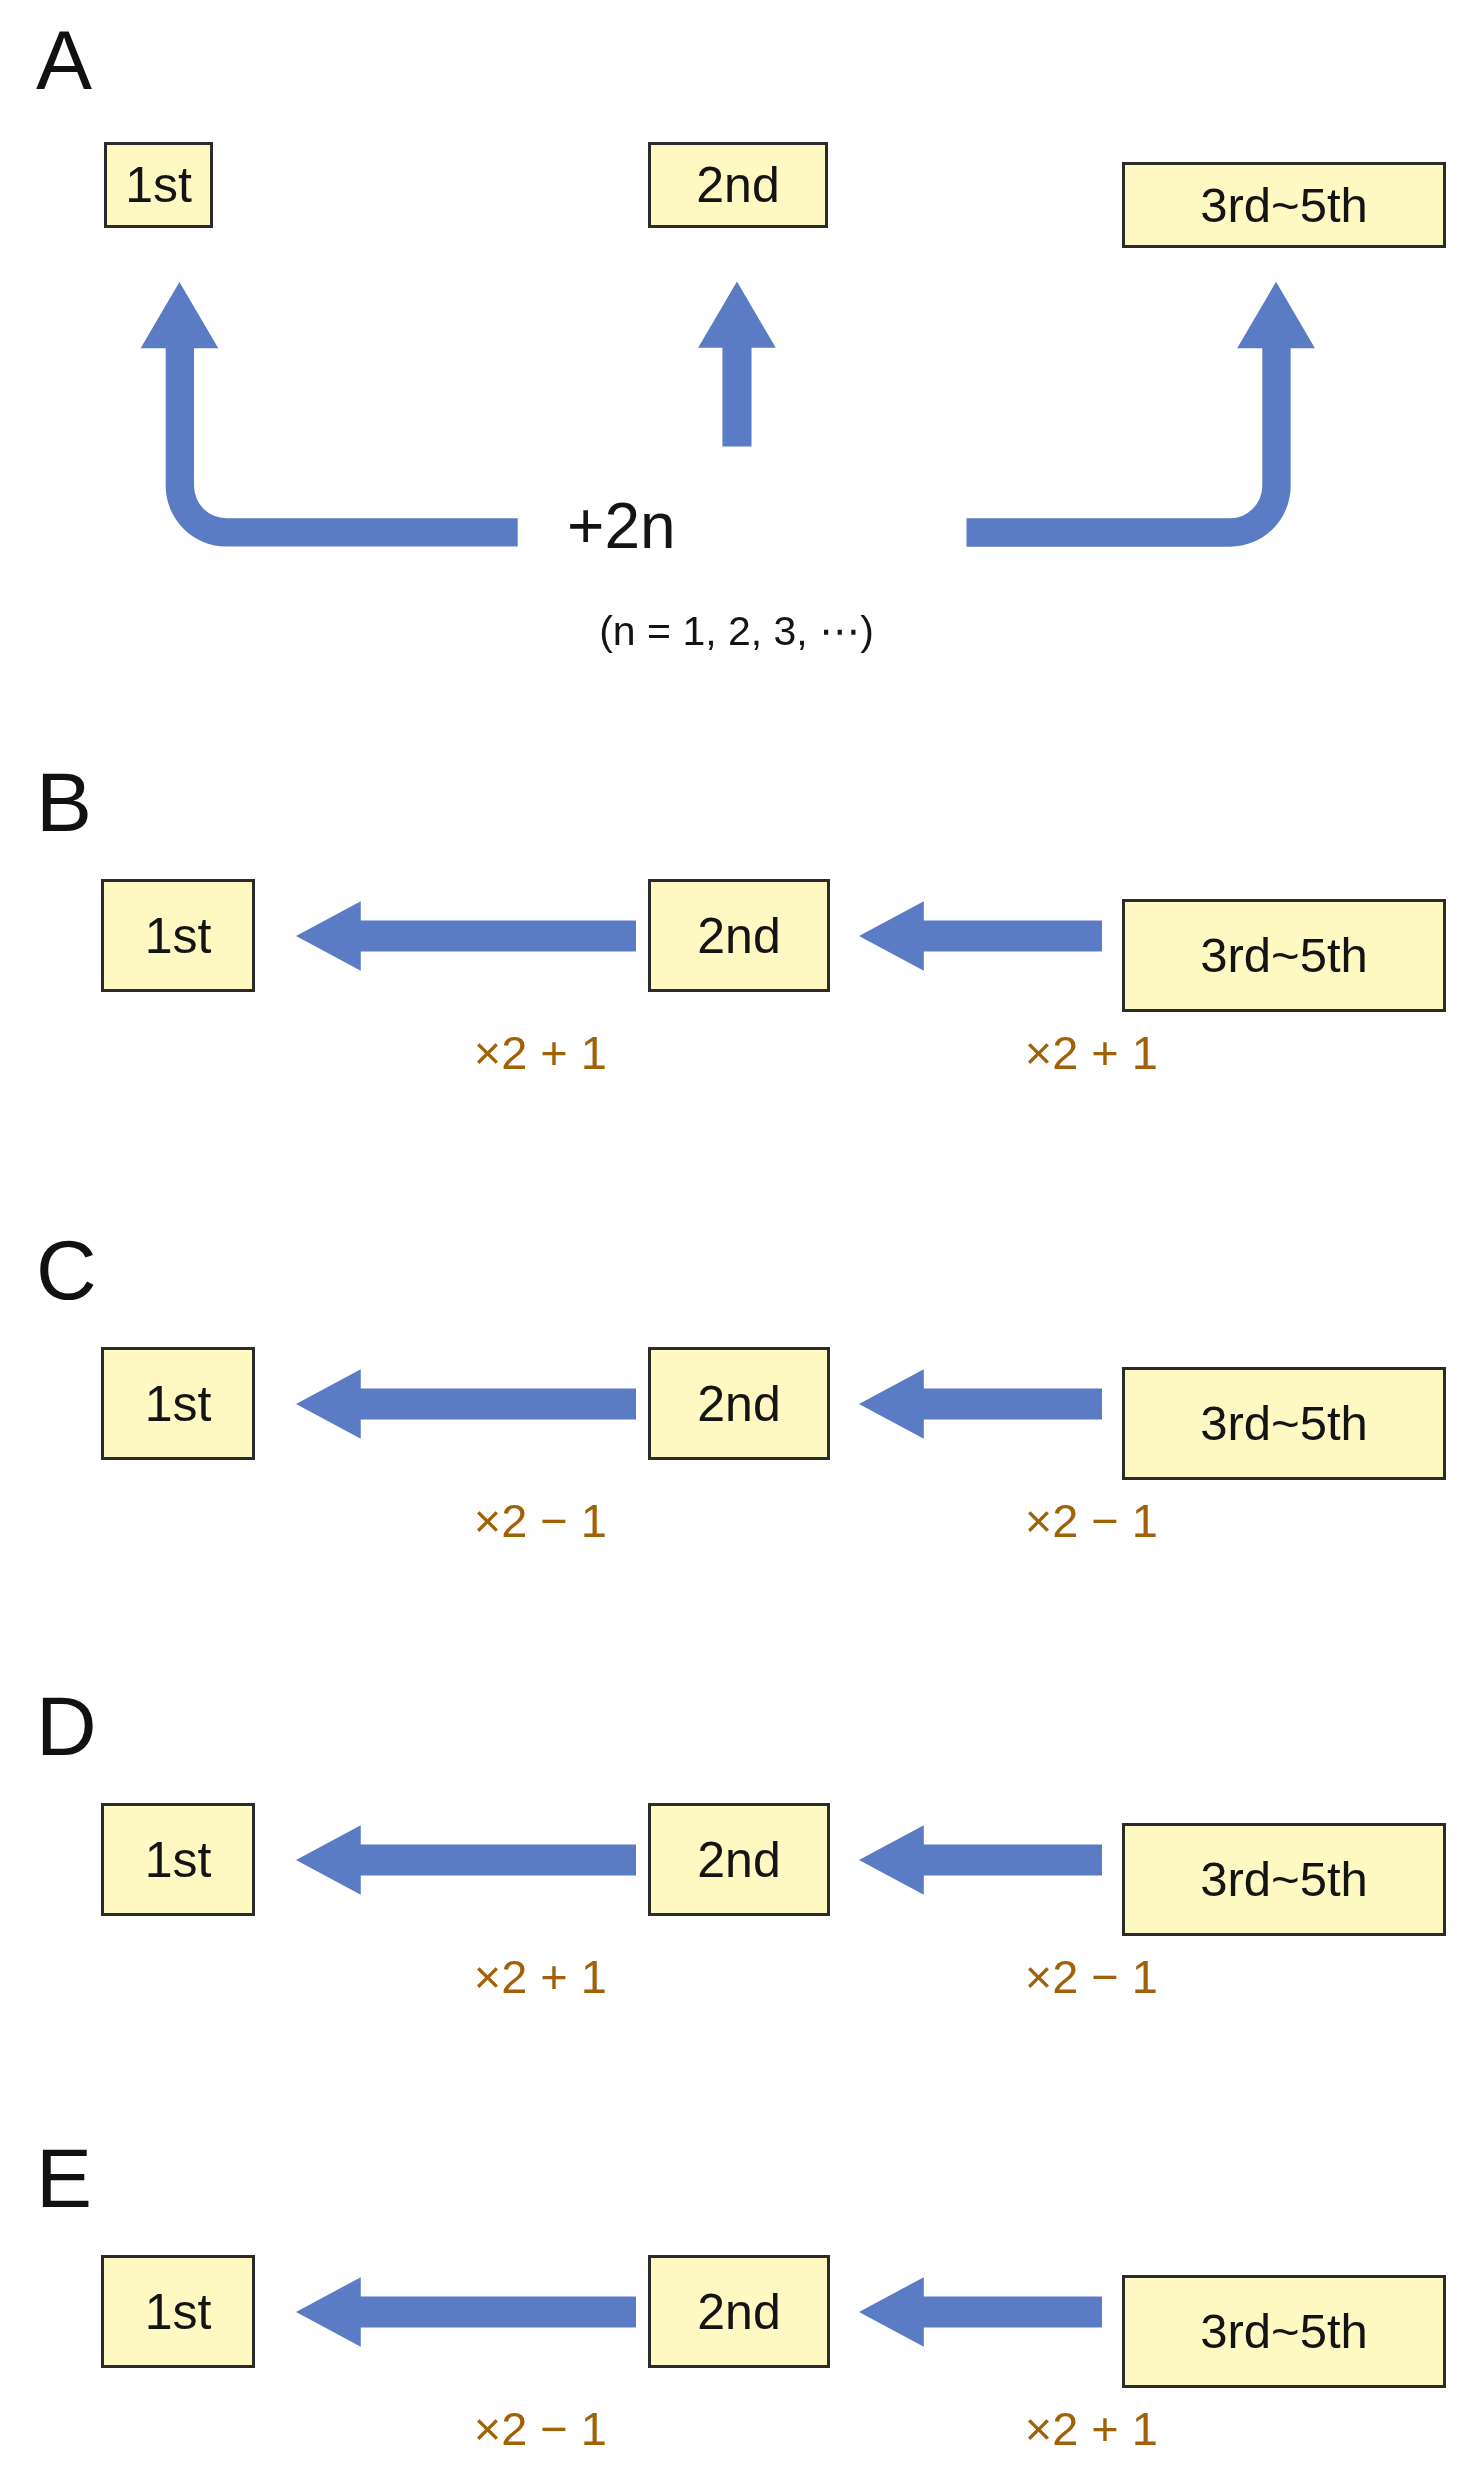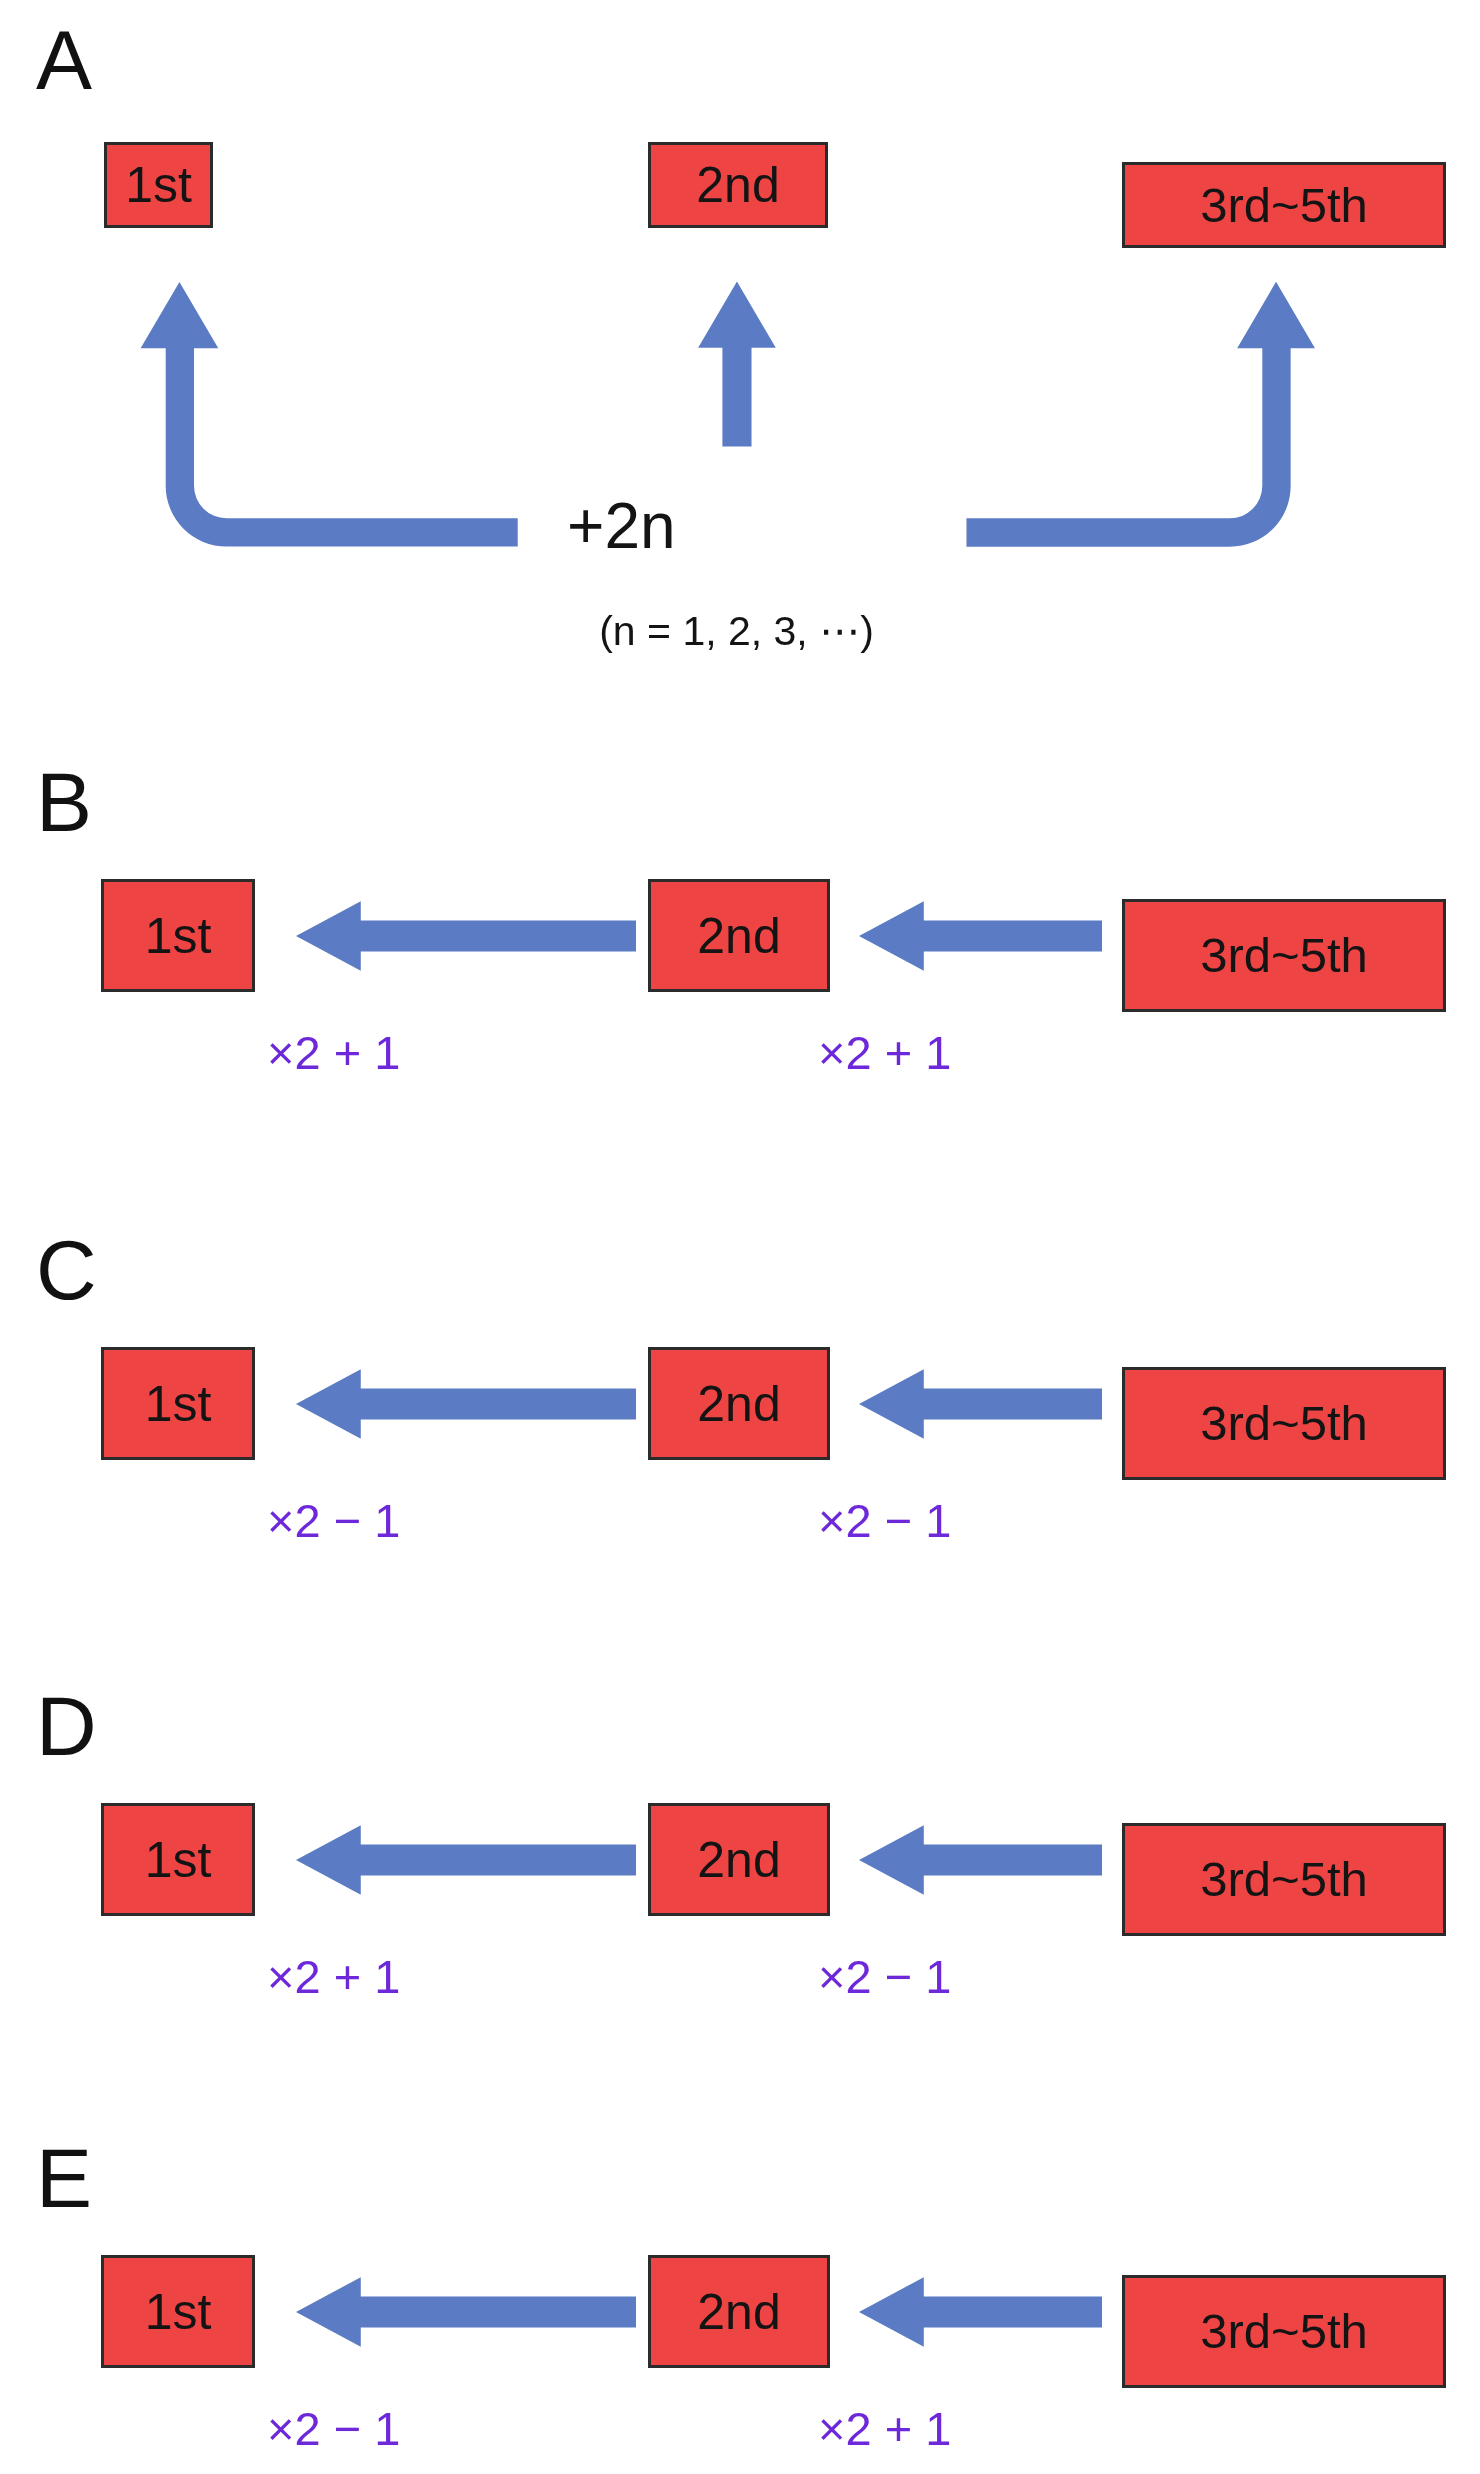--- a/index.html
+++ b/index.html
@@ -28,37 +28,37 @@
     font-size: 84px;
     line-height: 1;
     font-weight: 400;
     color: #111111;
     letter-spacing: 0px;
   }
   .node-box {
     position: absolute;
     box-sizing: border-box;
     border: 3.2px solid #2b2b2b;
-    background: #ef4444;
+    background: #fef9c3;
     display: flex;
     align-items: center;
     justify-content: center;
     font-size: 50px;
     line-height: 1;
     color: #141414;
     white-space: nowrap;
   }
   .node-box.wide { font-size: 49px; margin-top: 20px; }
   .op-label {
     position: absolute;
     font-size: 47px;
     line-height: 1;
-    color: #6d28d9;
-    white-space: nowrap;
-    text-align: left;
+    color: #a16207;
+    white-space: nowrap;
+    text-align: right;
   }
   .plus2n {
     position: absolute;
     font-size: 64px;
     line-height: 1;
     color: #141414;
     white-space: nowrap;
     text-align: left;
   }
   .nrange {

